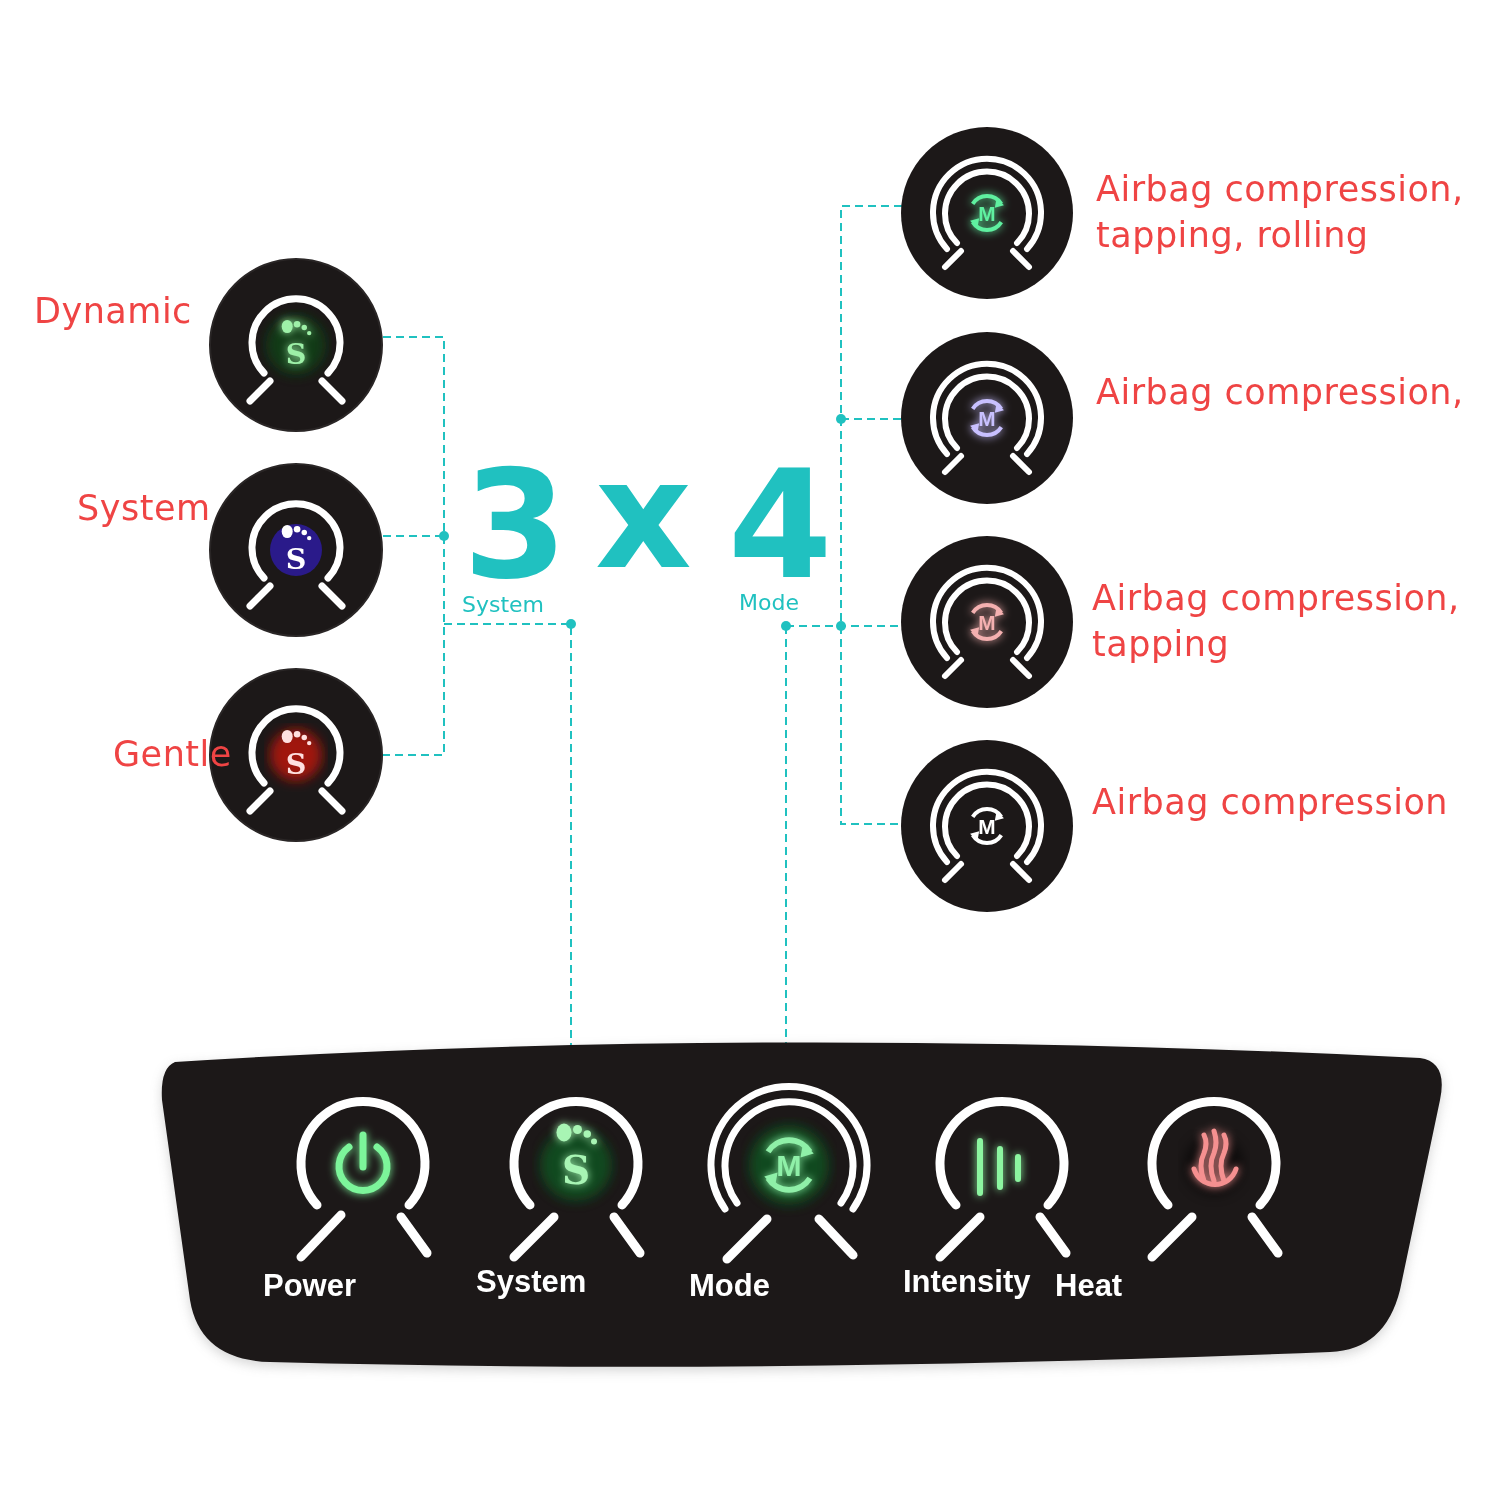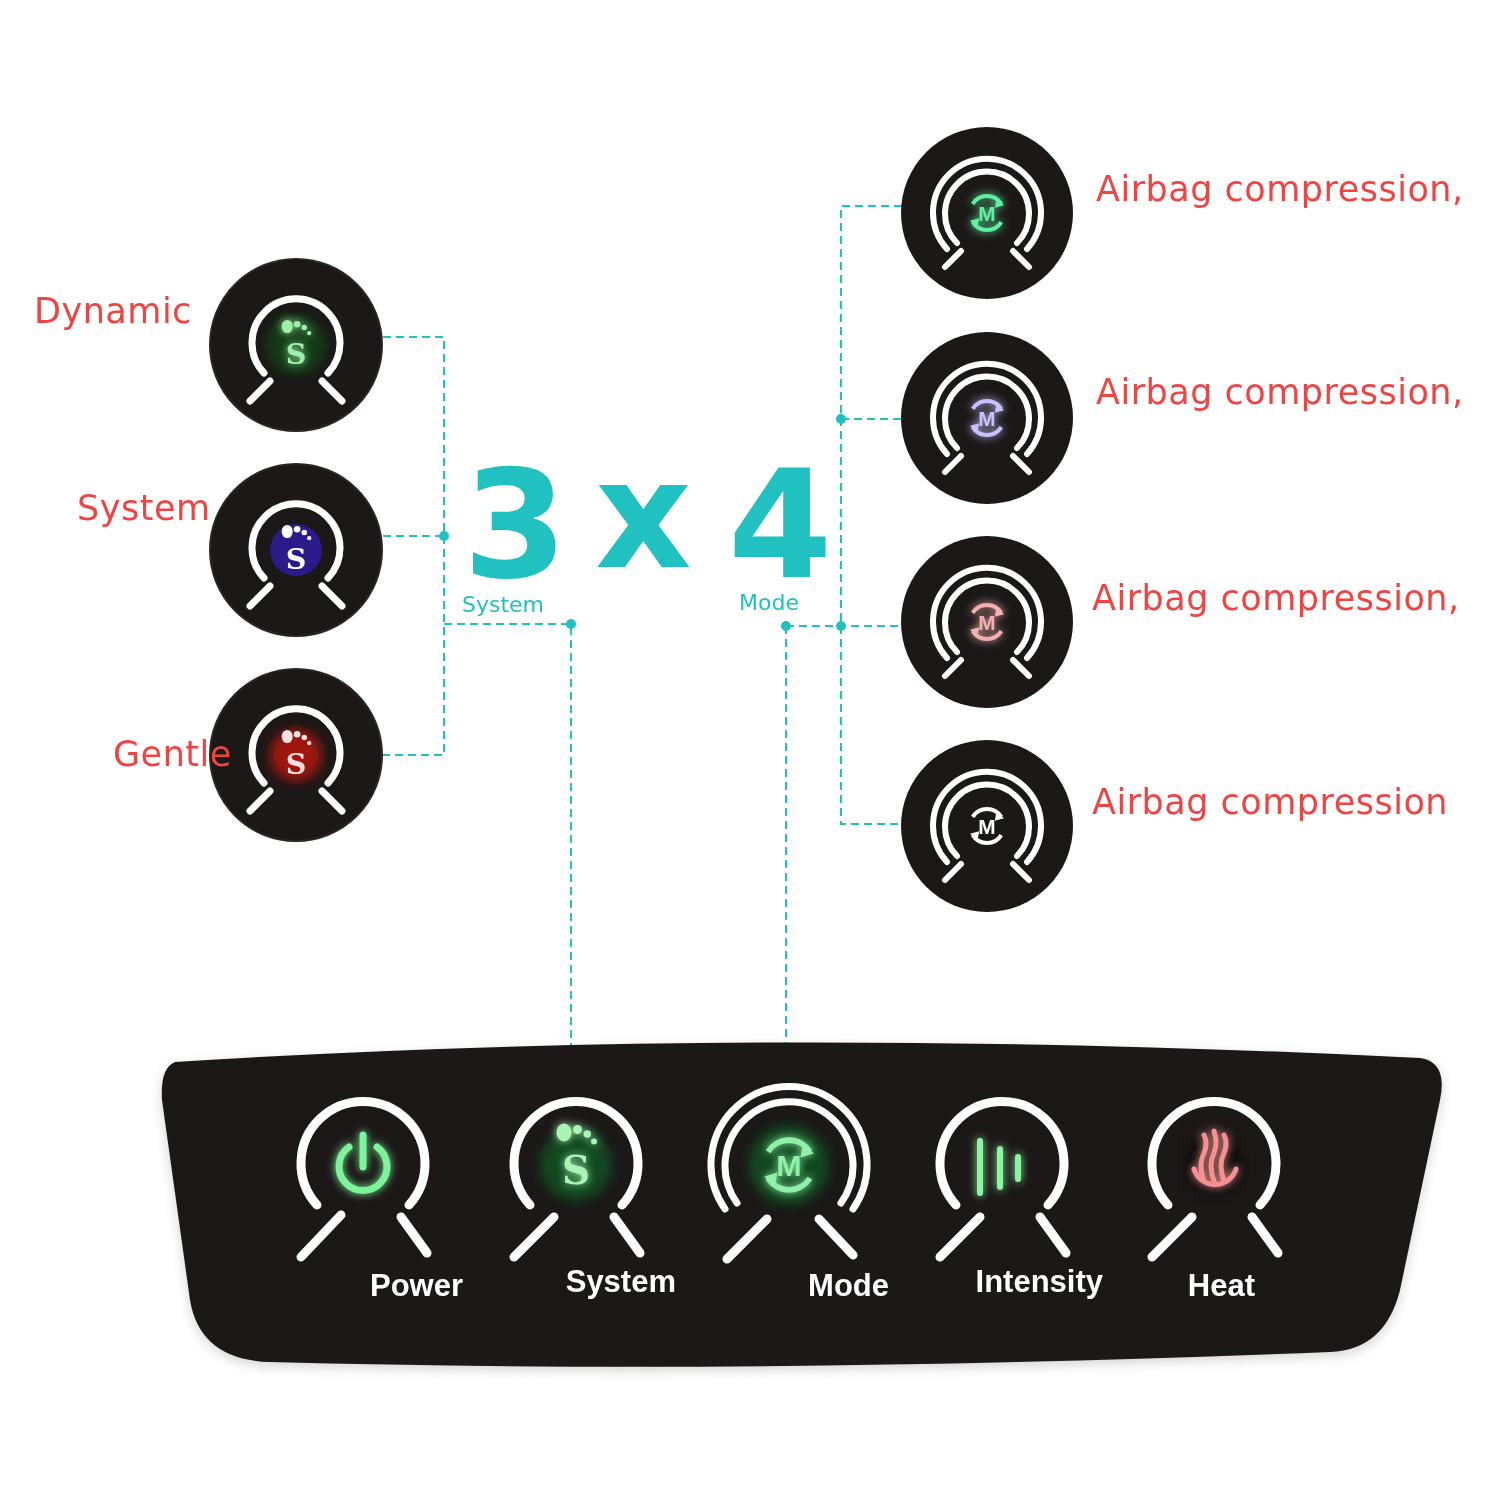--- a/index.html
+++ b/index.html
@@ -29,21 +29,21 @@
     position: absolute;
     font-family: "DejaVu Sans", sans-serif;
     color: #20c1c0;
     font-size: 22px;
     line-height: 1;
   }
 
   .btn-label {
     position: absolute;
     width: 200px;
-    text-align: right;
+    text-align: left;
     font-family: "Liberation Sans", sans-serif;
     font-weight: bold;
     color: #ffffff;
     font-size: 31px;
     line-height: 1;
   }
   .hit {
     position: absolute;
     border-radius: 50%;
     cursor: pointer;
@@ -222,26 +222,28 @@
 <div class="big-num" style="left:728px; top:450px; font-size:150px;">4</div>
 <div class="sub-label" style="left:462px; top:594px;">System</div>
 <div class="sub-label" style="left:739px; top:592px;">Mode</div>
 
 <div class="label" style="left:34px; top:276px;margin-top:12px;">Dynamic</div>
 <div class="label" style="left:77px; top:485px;">System</div>
 <div class="label" style="left:69px; top:731px;margin-left:44px;">Gentle</div>
 
 <div class="label" style="left:1096px; top:166px;">
   <div>Airbag compression,</div>
+  <div>tapping, rolling</div>
 </div>
 <div class="label" style="left:1096px; top:369px;">
   <div>Airbag compression,</div>
 </div>
 <div class="label" style="left:1092px; top:575px;">
   <div>Airbag compression,</div>
+  <div>tapping</div>
 </div>
 <div class="label" style="left:1092px; top:779px;">
   <div>Airbag compression</div>
 </div>
 
 <div class="hit" style="left:293px; top:1095px; width:140px; height:150px;"></div>
 <div class="hit" style="left:506px; top:1095px; width:140px; height:150px;"></div>
 <div class="hit" style="left:709px; top:1080px; width:160px; height:165px;"></div>
 <div class="hit" style="left:932px; top:1095px; width:140px; height:150px;"></div>
 <div class="hit" style="left:1144px; top:1095px; width:140px; height:150px;"></div>

